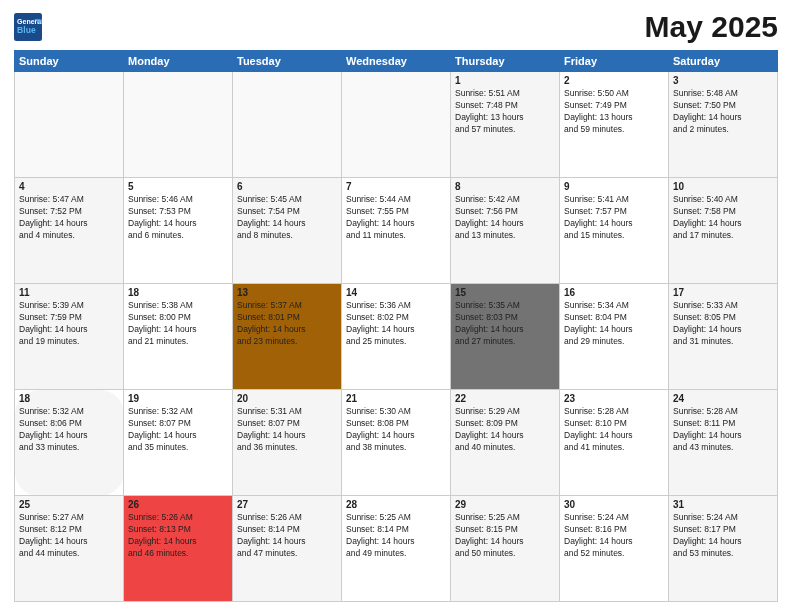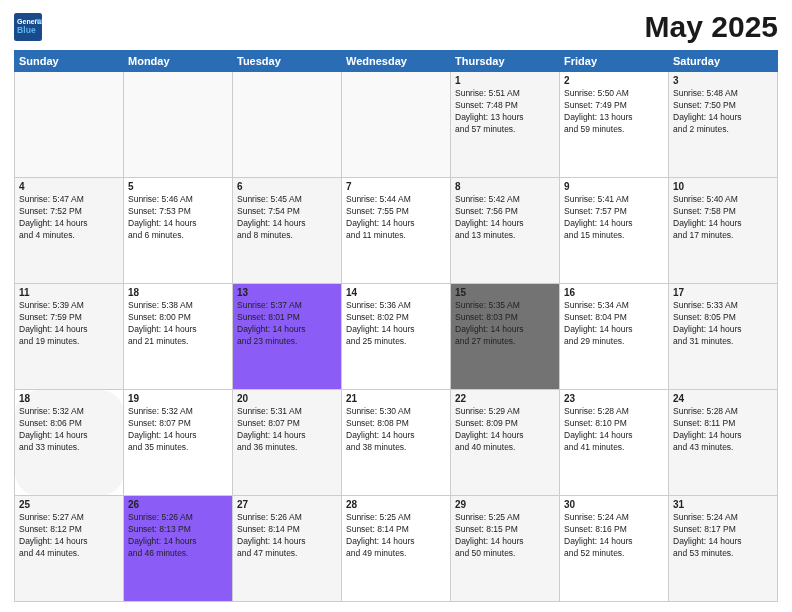--- a/index.html
+++ b/index.html
@@ -211,21 +211,21 @@
 Daylight: 14 hours
 and 19 minutes.</div>
           </td>
           <td style="background-color: rgb(255, 255, 255);">
             <span class="day-num">18</span>
             <div class="day-info" style="white-space: pre-line;">Sunrise: 5:38 AM
 Sunset: 8:00 PM
 Daylight: 14 hours
 and 21 minutes.</div>
           </td>
-          <td style="background-color: #8b5cf6;">
+          <td style="background-color: #a16207;">
             <span class="day-num">13</span>
             <div class="day-info" style="white-space: pre-line;">Sunrise: 5:37 AM
 Sunset: 8:01 PM
 Daylight: 14 hours
 and 23 minutes.</div>
           </td>
           <td style="background-color: rgb(255, 255, 255);">
             <span class="day-num">14</span>
             <div class="day-info" style="white-space: pre-line;">Sunrise: 5:36 AM
 Sunset: 8:02 PM
@@ -306,21 +306,21 @@
           </td>
         </tr>
         <tr>
           <td style="background-color: rgb(245, 245, 245);">
             <span class="day-num">25</span>
             <div class="day-info" style="white-space: pre-line;">Sunrise: 5:27 AM
 Sunset: 8:12 PM
 Daylight: 14 hours
 and 44 minutes.</div>
           </td>
-          <td style="background-color: #8b5cf6;">
+          <td style="background-color: #ef4444;">
             <span class="day-num">26</span>
             <div class="day-info" style="white-space: pre-line;">Sunrise: 5:26 AM
 Sunset: 8:13 PM
 Daylight: 14 hours
 and 46 minutes.</div>
           </td>
           <td style="background-color: rgb(245, 245, 245);">
             <span class="day-num">27</span>
             <div class="day-info" style="white-space: pre-line;">Sunrise: 5:26 AM
 Sunset: 8:14 PM

